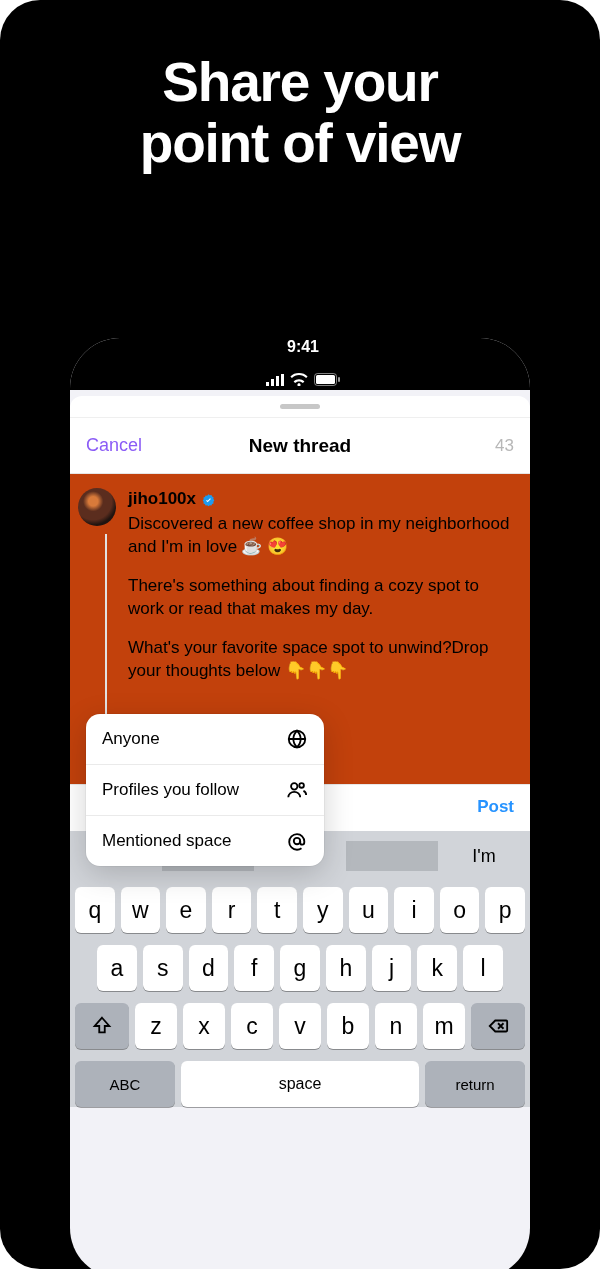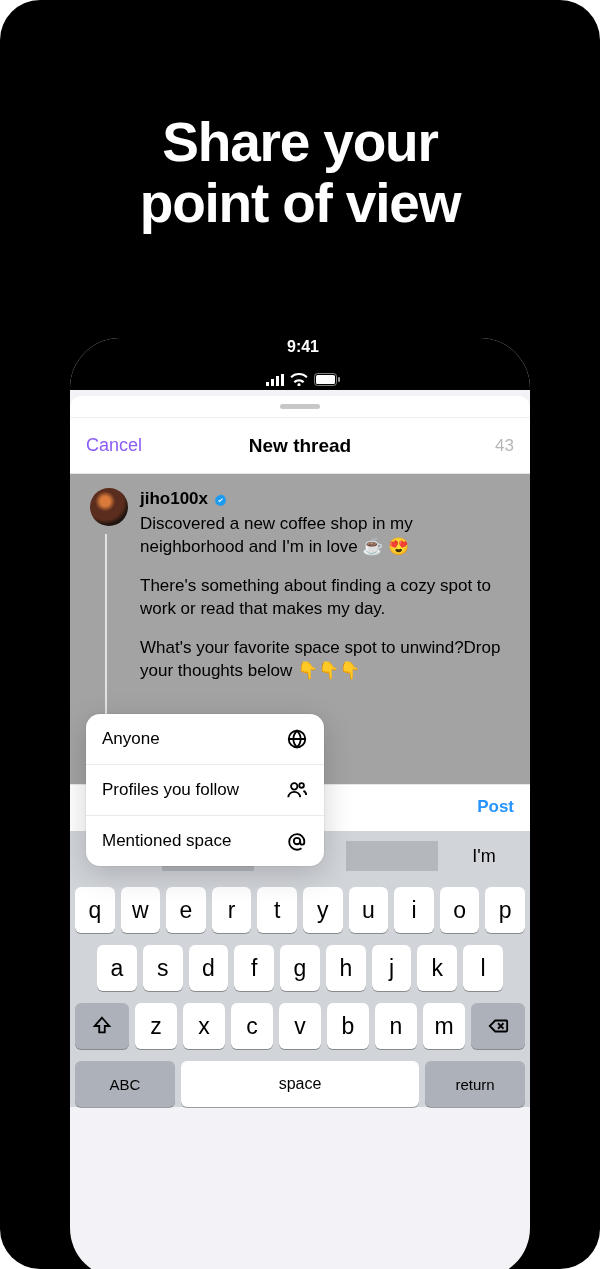--- a/index.html
+++ b/index.html
@@ -6,21 +6,21 @@
   html, body { width: 600px; height: 1269px; overflow: hidden; font-family: -apple-system, BlinkMacSystemFont, "Helvetica Neue", Arial, sans-serif; }
   body { background: #fff; }
 
   .stage {
     width: 600px; height: 1269px; background: #000; position: relative;
     border-radius: 40px; overflow: hidden;
   }
   .headline {
     color: #fff; text-align: center; font-weight: 700;
     font-size: 55px; line-height: 1.1; letter-spacing: -1.2px;
-    padding-top: 112px;
+    padding-top: 52px;
   }
 
   .phone {
     position: absolute; left: 50%; transform: translateX(-50%);
     top: 328px; width: 480px; height: 960px;
     background: #000; border-radius: 60px; padding: 10px;
   }
   .screen {
     width: 100%; height: 100%; background: #f2f2f7;
     border-radius: 50px; overflow: hidden; position: relative;
@@ -39,21 +39,21 @@
 
   .modal-header {
     display: flex; align-items: center; justify-content: space-between;
     height: 56px; padding: 0 16px; border-bottom: 1px solid #e6e6e6; background:#fff;
   }
   .cancel { font-size: 18px; color: #8b5cf6; }
   .title { font-size: 19px; font-weight: 700; color: #000; }
   .counter { font-size: 17px; color: #b7b7b7; width: 56px; text-align: right; }
   .cancel { width: 56px; text-align: left; }
 
-  .compose { background:#a3a3a3; padding: 14px 16px 0 20px; position: relative; min-height: 310px;}
+  .compose { background:#c2410c; padding: 14px 16px 0 8px; position: relative; min-height: 310px;}
   .row { display: flex; gap: 12px; }
   .avatar {
     width: 38px; height: 38px; border-radius: 50%;
     background: radial-gradient(circle at 40% 35%, #d97a3a 0 14%, #5b2d1e 30% 55%, #1f1410 70% 100%);
     flex: 0 0 38px;
   }
   .body { flex: 1; font-size: 17px; color: #000; line-height: 1.35; }
   .username { font-weight: 700; display: inline-flex; align-items: center; gap: 5px; margin-bottom: 2px;}
   .verified { width: 15px; height: 15px; display:inline-block; color:#1d9bf0;}
   .thread-line { position: absolute; left: 35px; top: 60px; bottom: 0; width: 2px; background: #e2e2e2; }

